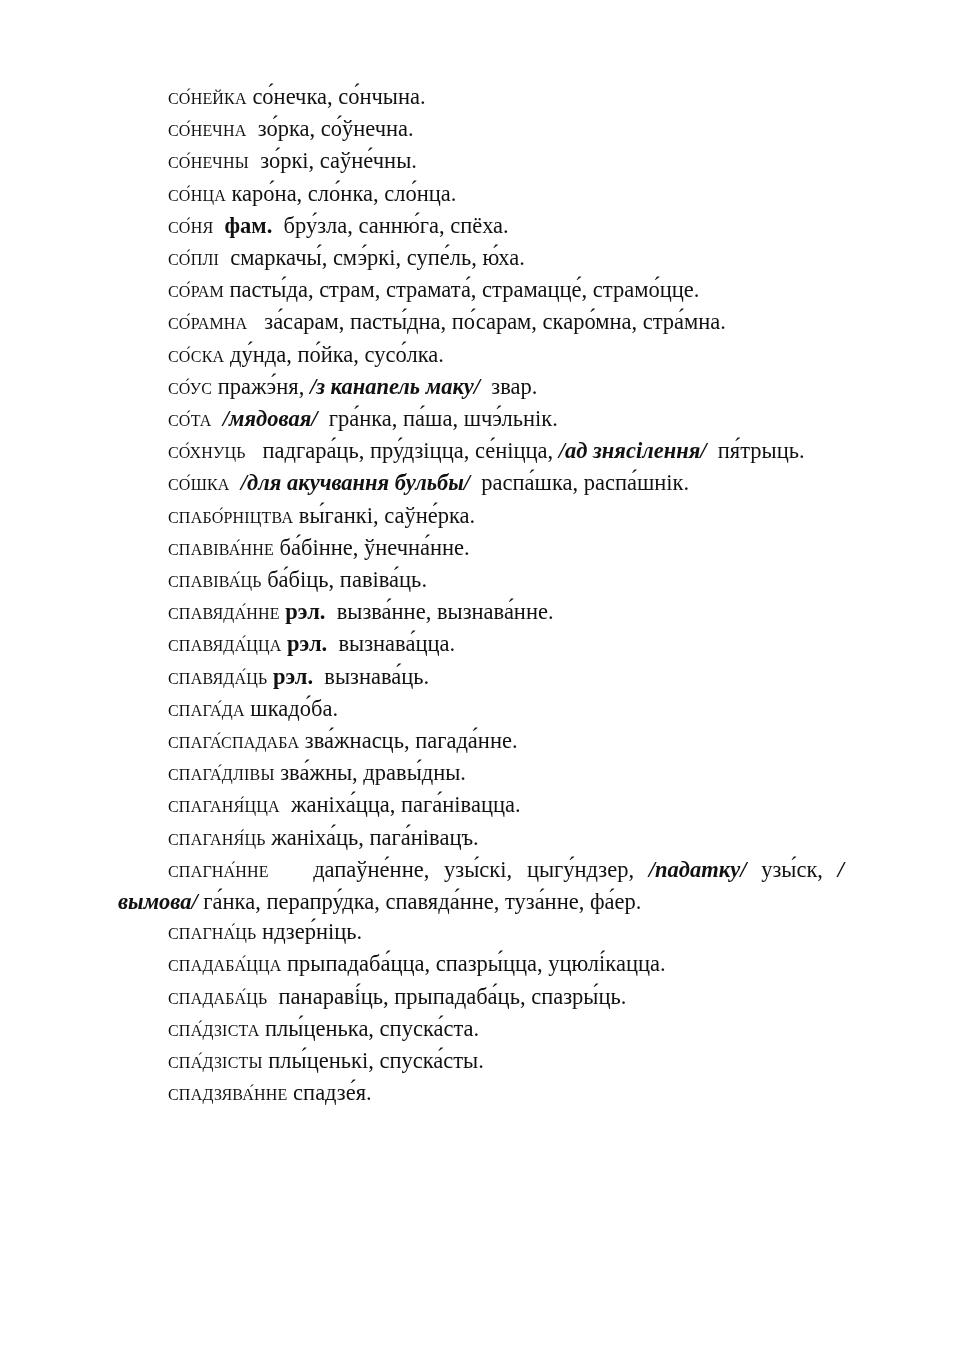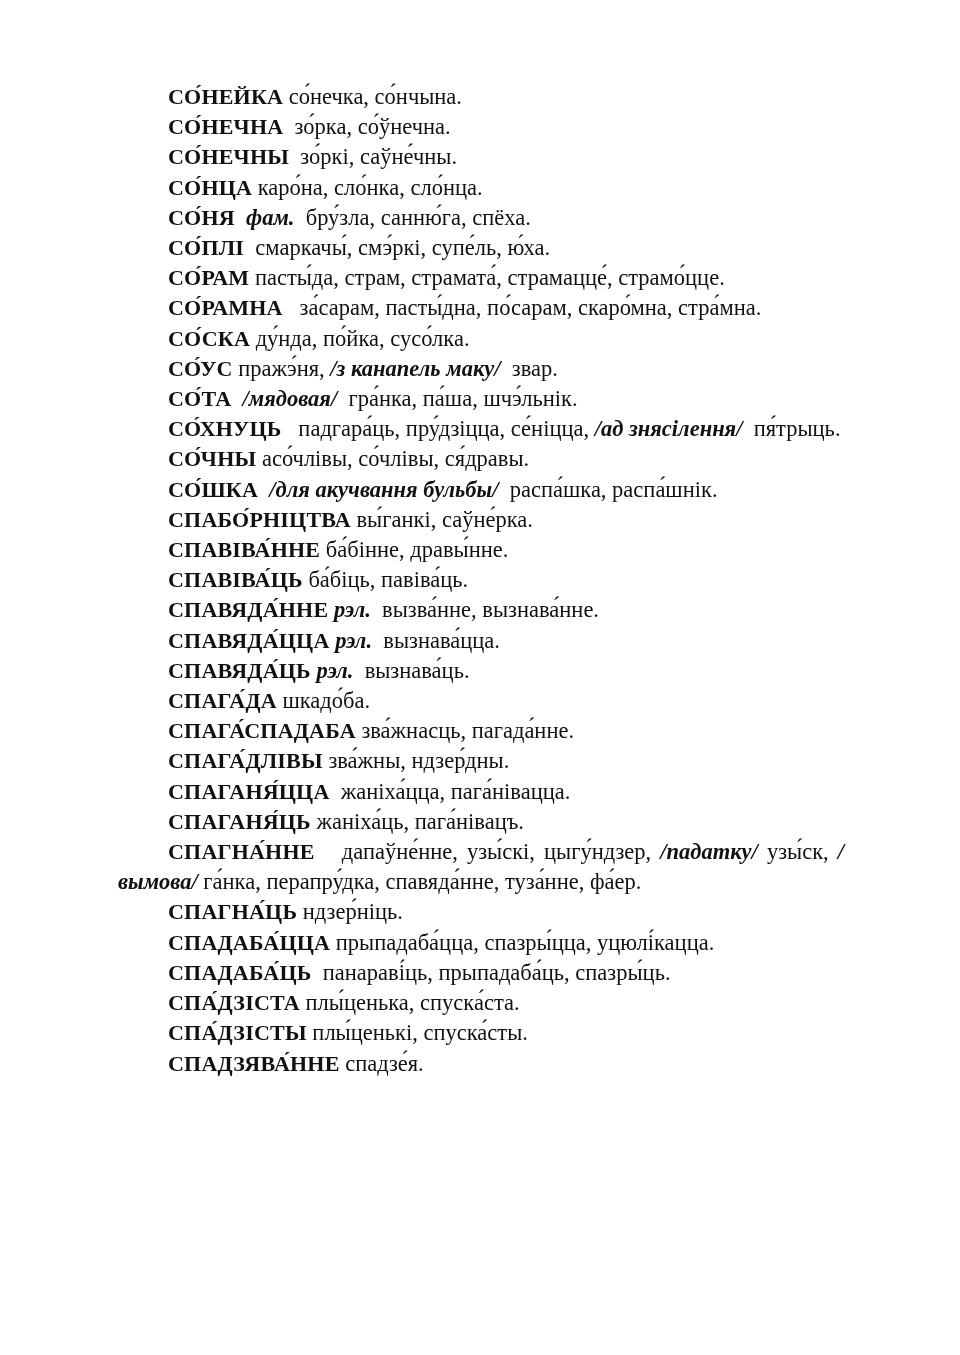--- a/index.html
+++ b/index.html
@@ -14,24 +14,24 @@
     color: #111111;
   }
   .entry {
     margin: 0;
     line-height: 30.2px;
     text-indent: 50px;
     text-align: justify;
     font-weight: bold;
   }
   .entry.single { text-align: left; white-space: nowrap; }
-  .head { font-weight: bold; letter-spacing: 0.2px; font-size: 22px; }
+  .head { font-weight: normal; letter-spacing: 0.2px; font-size: 16px; }
   .body-text { font-weight: normal; }
   .note { font-style: italic; font-weight: bold; }
-  .mark { font-style: italic; font-weight: bold; }
+  .mark { font-weight: bold; }
 </style>
 </head>
 <body>
 
 <div class="page">
 
   <p class="entry single">
     <span class="head">СО́НЕЙКА</span>
     <span class="body-text">со́нечка, со́нчына.</span>
   </p>
@@ -79,35 +79,31 @@
     <span class="note">/мядовая/</span>&nbsp;
     <span class="body-text">гра́нка, па́ша, шчэ́льнік.</span>
   </p>
   <p class="entry">
     <span class="head">СО́ХНУЦЬ</span>&nbsp;&nbsp;
     <span class="body-text">падгара́ць, пру́дзіцца, се́ніцца,</span>
     <span class="note">/ад знясілення/</span>&nbsp;
     <span class="body-text">пя́трыць.</span>
   </p>
   <p class="entry single">
-    <span class="head">СО́ЧНЫ</span>
-    <span class="body-text">асо́члівы, со́члівы, ся́дравы.</span>
-  </p>
-  <p class="entry single">
     <span class="head">СО́ШКА</span>&nbsp;
     <span class="note">/для акучвання бульбы/</span>&nbsp;
     <span class="body-text">распа́шка, распа́шнік.</span>
   </p>
   <p class="entry single">
     <span class="head">СПАБО́РНІЦТВА</span>
     <span class="body-text">вы́ганкі, саўне́рка.</span>
   </p>
   <p class="entry single">
     <span class="head">СПАВІВА́ННЕ</span>
-    <span class="body-text">ба́бінне, дравы́нне.</span>
+    <span class="body-text">ба́бінне, ўнечна́нне.</span>
   </p>
   <p class="entry single">
     <span class="head">СПАВІВА́ЦЬ</span>
     <span class="body-text">ба́біць, павіва́ць.</span>
   </p>
   <p class="entry single">
     <span class="head">СПАВЯДА́ННЕ</span>
     <span class="mark">рэл.</span>&nbsp;
     <span class="body-text">вызва́нне, вызнава́нне.</span>
   </p>
@@ -124,21 +120,21 @@
   <p class="entry single">
     <span class="head">СПАГА́ДА</span>
     <span class="body-text">шкадо́ба.</span>
   </p>
   <p class="entry single">
     <span class="head">СПАГА́СПАДАБА</span>
     <span class="body-text">зва́жнасць, пагада́нне.</span>
   </p>
   <p class="entry single">
     <span class="head">СПАГА́ДЛІВЫ</span>
-    <span class="body-text">зва́жны, ндзер́дны.</span>
+    <span class="body-text">зва́жны, дравы́дны.</span>
   </p>
   <p class="entry single">
     <span class="head">СПАГАНЯ́ЦЦА</span>&nbsp;
     <span class="body-text">жаніха́цца, пага́нівацца.</span>
   </p>
   <p class="entry single">
     <span class="head">СПАГАНЯ́ЦЬ</span>
     <span class="body-text">жаніха́ць, пага́нівацъ.</span>
   </p>
   <p class="entry">

